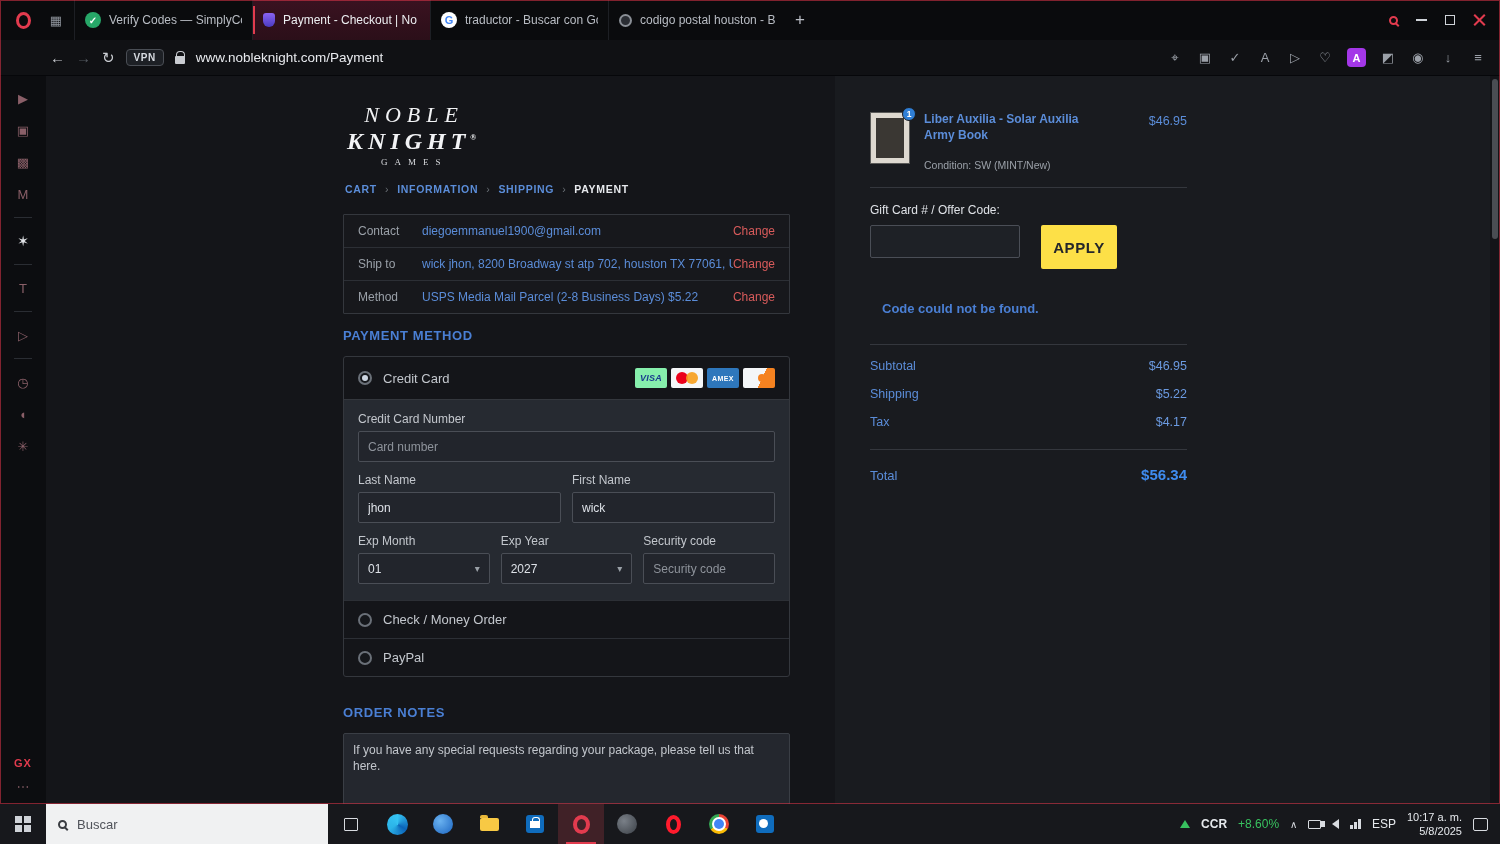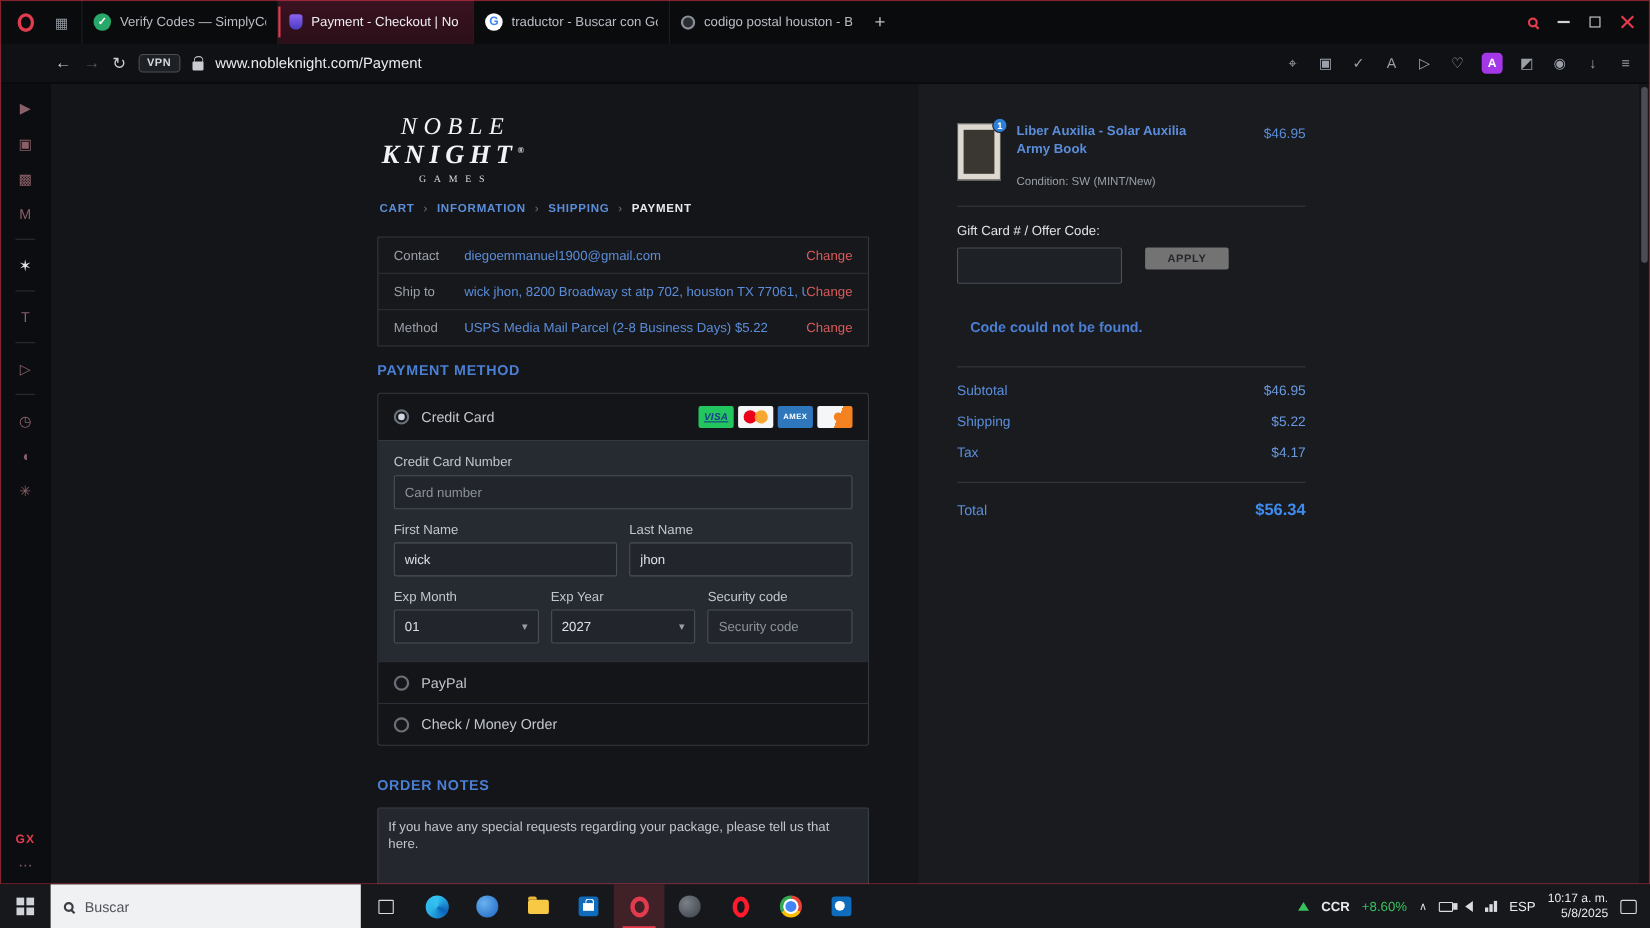--- a/index.html
+++ b/index.html
@@ -99,21 +99,21 @@
   .pay-box { margin-top:13px; border:1px solid #34373d; border-radius:3px; }
   .pay-row { display:flex; align-items:center; gap:11px; padding:11px 14px; }
   .pay-row + .pay-row, .ccform + .pay-row { border-top:1px solid #2c2f35; }
   .radio { width:14px; height:14px; border:2px solid #6a7078; border-radius:50%; background:#15171b;
            position:relative; flex:0 0 auto; }
   .radio.on::after { content:""; position:absolute; inset:2px; border-radius:50%; background:#cdd6e2; }
   .pay-label { color:#c3c7cd; font-size:13px; }
   .cards { margin-left:auto; display:flex; gap:4px; }
   .card-badge { width:32px; height:20px; border-radius:2px; display:flex; align-items:center;
                 justify-content:center; font-weight:bold; position:relative; overflow:hidden; }
-  .visa { background:#22c55e; color:#1a3c8f; font-size:9px; font-style:italic; letter-spacing:.3px;text-decoration:underline; }
+  .visa { background:#86efac; color:#1a3c8f; font-size:9px; font-style:italic; letter-spacing:.3px; }
   .mc { background:#f4f6f8; }
   .mc::before,.mc::after { content:""; position:absolute; top:4px; width:12px; height:12px; border-radius:50%; }
   .mc::before { left:5px; background:#eb001b; } .mc::after { right:5px; background:#f79e1b; opacity:.9; }
   .amex { background:#2e77bc; color:#fff; font-size:7px; letter-spacing:.4px; }
   .disc { background:linear-gradient(115deg,#f4f6f8 58%,#f58220 58%); }
   .disc::before { content:""; position:absolute; right:9px; top:6px; width:8px; height:8px;
                   border-radius:50%; background:#f58220; }
 
   .ccform { background:#262a31; border-top:1px solid #34373d; padding:12px 14px 16px; }
   .f-label { font-size:12px; color:#c3c7cd; margin-bottom:5px; }
@@ -141,21 +141,21 @@
                background:#2f7fd6; color:#fff; font-size:8.5px; font-weight:bold; display:flex;
                align-items:center; justify-content:center; border:1px solid #191b1f; }
   .item-main { width:178px; }
   .item-title { color:#5b8dd9; font-size:12px; font-weight:bold; line-height:1.3; }
   .item-cond { color:#9aa0a8; font-size:10.5px; margin-top:16px; }
   .item-price { margin-left:auto; color:#5b8dd9; font-size:12.5px; padding-top:2px; }
   .sum-hr { border:none; border-top:1px solid #34373d; margin-top:16px; }
   .gift-label { margin-top:15px; color:#dfe2e7; font-size:12px; }
   .gift-row { margin-top:8px; display:flex; gap:21px; align-items:flex-start; }
   .gift-input { width:150px; height:33px; background:#1e2126; }
-  .apply-btn { width:76px; height:20px; background:#737373; color:#24262b; font-size:10px; font-weight:bold;
+  .apply-btn { width:76px; height:44px; background:#fde047; color:#24262b; font-size:15px; font-weight:bold;
                letter-spacing:.6px; border:none; border-radius:2px; }
   .gift-error { margin:32px 0 0 12px; color:#4a7fd4; font-size:13px; font-weight:bold; }
   .tot-hr1 { margin-top:28px; } .tot-hr2 { margin-top:20px; }
   .tot-row { display:flex; justify-content:space-between; margin-top:14px; font-size:12.5px; }
   .tot-label { color:#5b8dd9; } .tot-value { color:#6b9ae0; }
   .grand { margin-top:16px; align-items:baseline; }
   .grand .tot-label { font-size:13px; }
   .grand-value { color:#3f8cf0; font-size:15px; font-weight:bold; }
 
   
@@ -344,26 +344,26 @@
           <span class="card-badge amex">AMEX</span>
           <span class="card-badge disc"></span>
         </span>
       </div>
 
       <div class="ccform">
         <div class="f-label">Credit Card Number</div>
         <input class="t-input" type="text" placeholder="Card number" style="">
         <div class="f-row">
           <div class="f-col">
+            <div class="f-label">Last Name</div>
+            <input class="t-input" type="text" value="jhon" style="">
+          </div>
+          <div class="f-col">
             <div class="f-label">First Name</div>
             <input class="t-input" type="text" value="wick" style="">
-          </div>
-          <div class="f-col">
-            <div class="f-label">Last Name</div>
-            <input class="t-input" type="text" value="jhon" style="">
           </div>
         </div>
         <div class="f-row">
           <div class="f-col">
             <div class="f-label">Exp Month</div>
             <div class="d-select">
               <span>01</span>
               <span class="d-chev">▾</span>
             </div>
           </div>
@@ -376,25 +376,25 @@
           </div>
           <div class="f-col">
             <div class="f-label">Security code</div>
             <input class="t-input" type="text" placeholder="Security code" style="">
           </div>
         </div>
       </div>
 
       <div class="pay-row">
         <span class="radio"></span>
-        <span class="pay-label">PayPal</span>
+        <span class="pay-label">Check / Money Order</span>
       </div>
       <div class="pay-row">
         <span class="radio"></span>
-        <span class="pay-label">Check / Money Order</span>
+        <span class="pay-label">PayPal</span>
       </div>
     </div>
 
     <div class="sec-heading" style="margin-top:28px;">ORDER NOTES</div>
     <textarea class="notes-area" placeholder="If you have any special requests regarding your package, please tell us that here." style=""></textarea>
   </div>
 
   <div class="summary">
     <div class="sum-inner">
       <div class="item-row">

